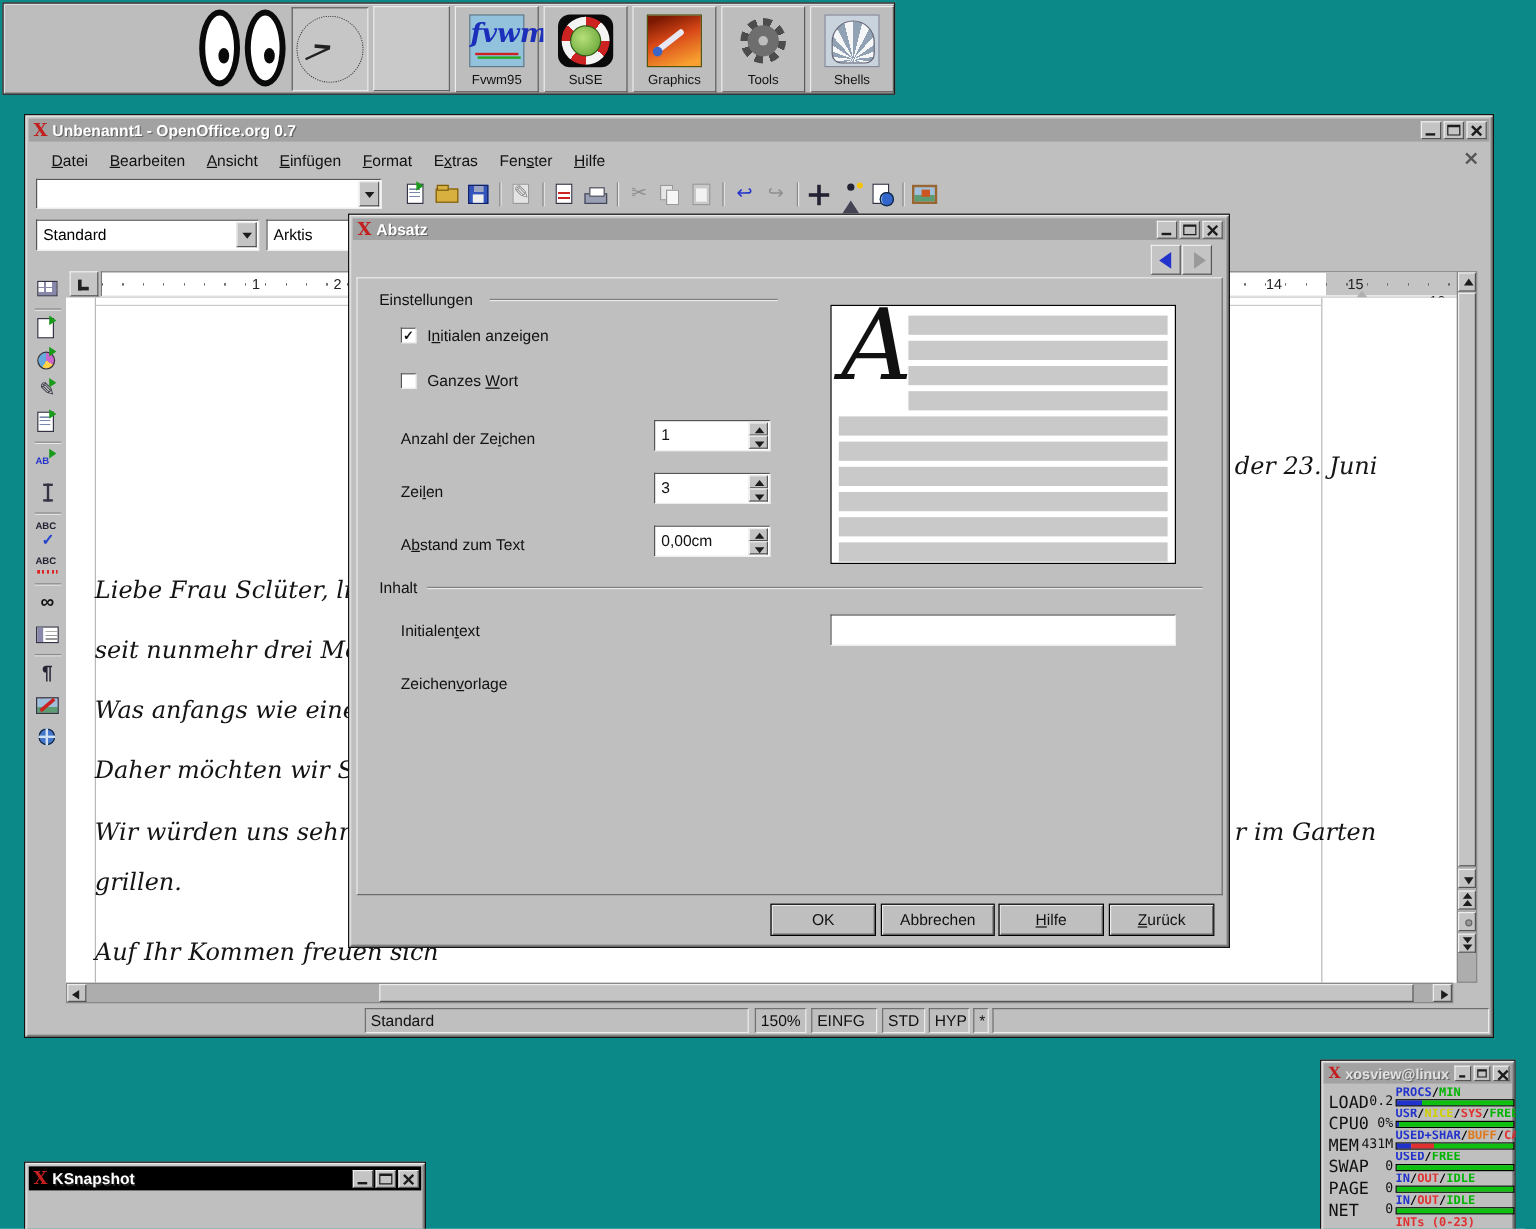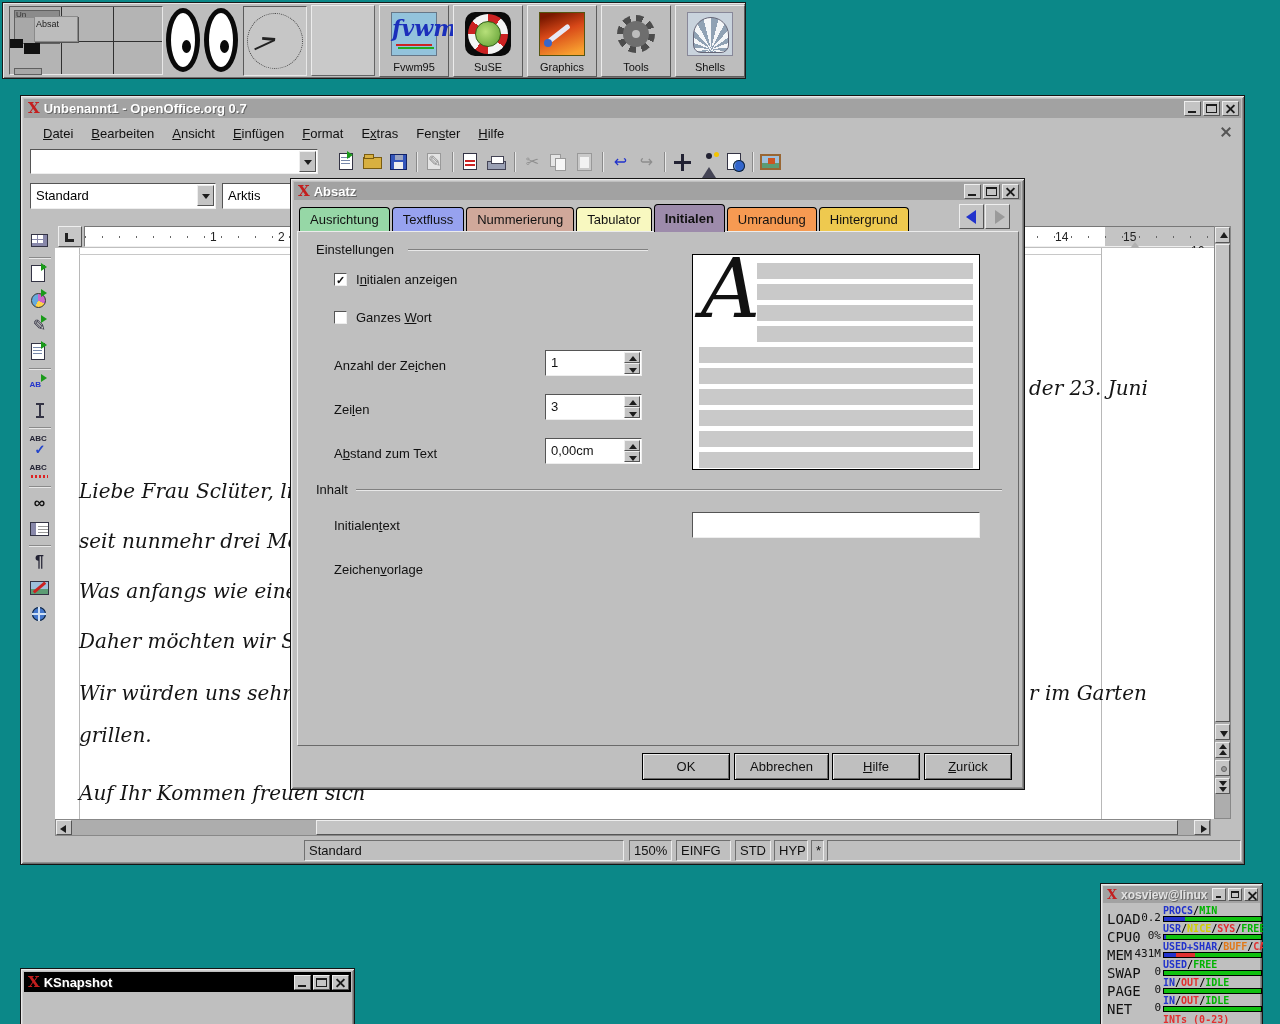--- a/index.html
+++ b/index.html
@@ -255,34 +255,20 @@
   
   #ksnap { left:20px; top:968px; width:335px; height:90px; z-index:60; }
   #ksnap .titlebar { background:#000; height:20px; }
   #ksnap .ttext { font-size:13px; }
   u { text-decoration:underline; }
 </style>
 </head>
 <body>
 
 <div id="taskbar">
-  <div id="pager">
-    <div class="pgrid-v" style="left:51px"></div>
-    <div class="pgrid-v" style="left:103px"></div>
-    <div class="pgrid-h" style="top:34px"></div>
-    <div id="mini-doc" class="miniwin">
-      <div class="mtitle">Un</div>
-    </div>
-    <div id="mini-dialog" class="miniwin">
-      <span>Absat</span>
-    </div>
-    <div class="mini-black1"></div>
-    <div class="mini-black2"></div>
-    <div class="mini-small"></div>
-  </div>
   <div id="xeyes">
     <div class="eye" style="left:0">
         <div class="pupil"></div>
       </div>
     <div class="eye" style="left:38px">
         <div class="pupil"></div>
       </div>
   </div>
   <div id="xclock">
     <div id="clock-face">
@@ -570,29 +556,20 @@
   <div class="titlebar">
     <span class="xlogo">X</span>
     <span class="ttext">Absatz</span>
     <span class="wbtns">
       <span class="wbtn min"></span>
       <span class="wbtn max"></span>
       <span class="wbtn close"></span>
     </span>
   </div>
 
-  <div id="tabrow">
-      <div class="tab" style="background: rgb(150, 215, 166);">Ausrichtung</div>
-      <div class="tab" style="background: rgb(151, 162, 239);">Textfluss</div>
-      <div class="tab" style="background: rgb(208, 168, 154);">Nummerierung</div>
-      <div class="tab" style="background: rgb(248, 248, 192);">Tabulator</div>
-      <div class="tab active" style="background: rgb(157, 139, 171);">Initialen</div>
-      <div class="tab" style="background: rgb(246, 154, 82);">Umrandung</div>
-      <div class="tab" style="background: rgb(238, 201, 79);">Hintergrund</div>
-    </div>
   <div id="tab-nav">
     <span class="nav-btn">
         <span class="tri-l"></span>
       </span>
     <span class="nav-btn">
         <span class="tri-r"></span>
       </span>
   </div>
 
   <div id="dlg-panel">

